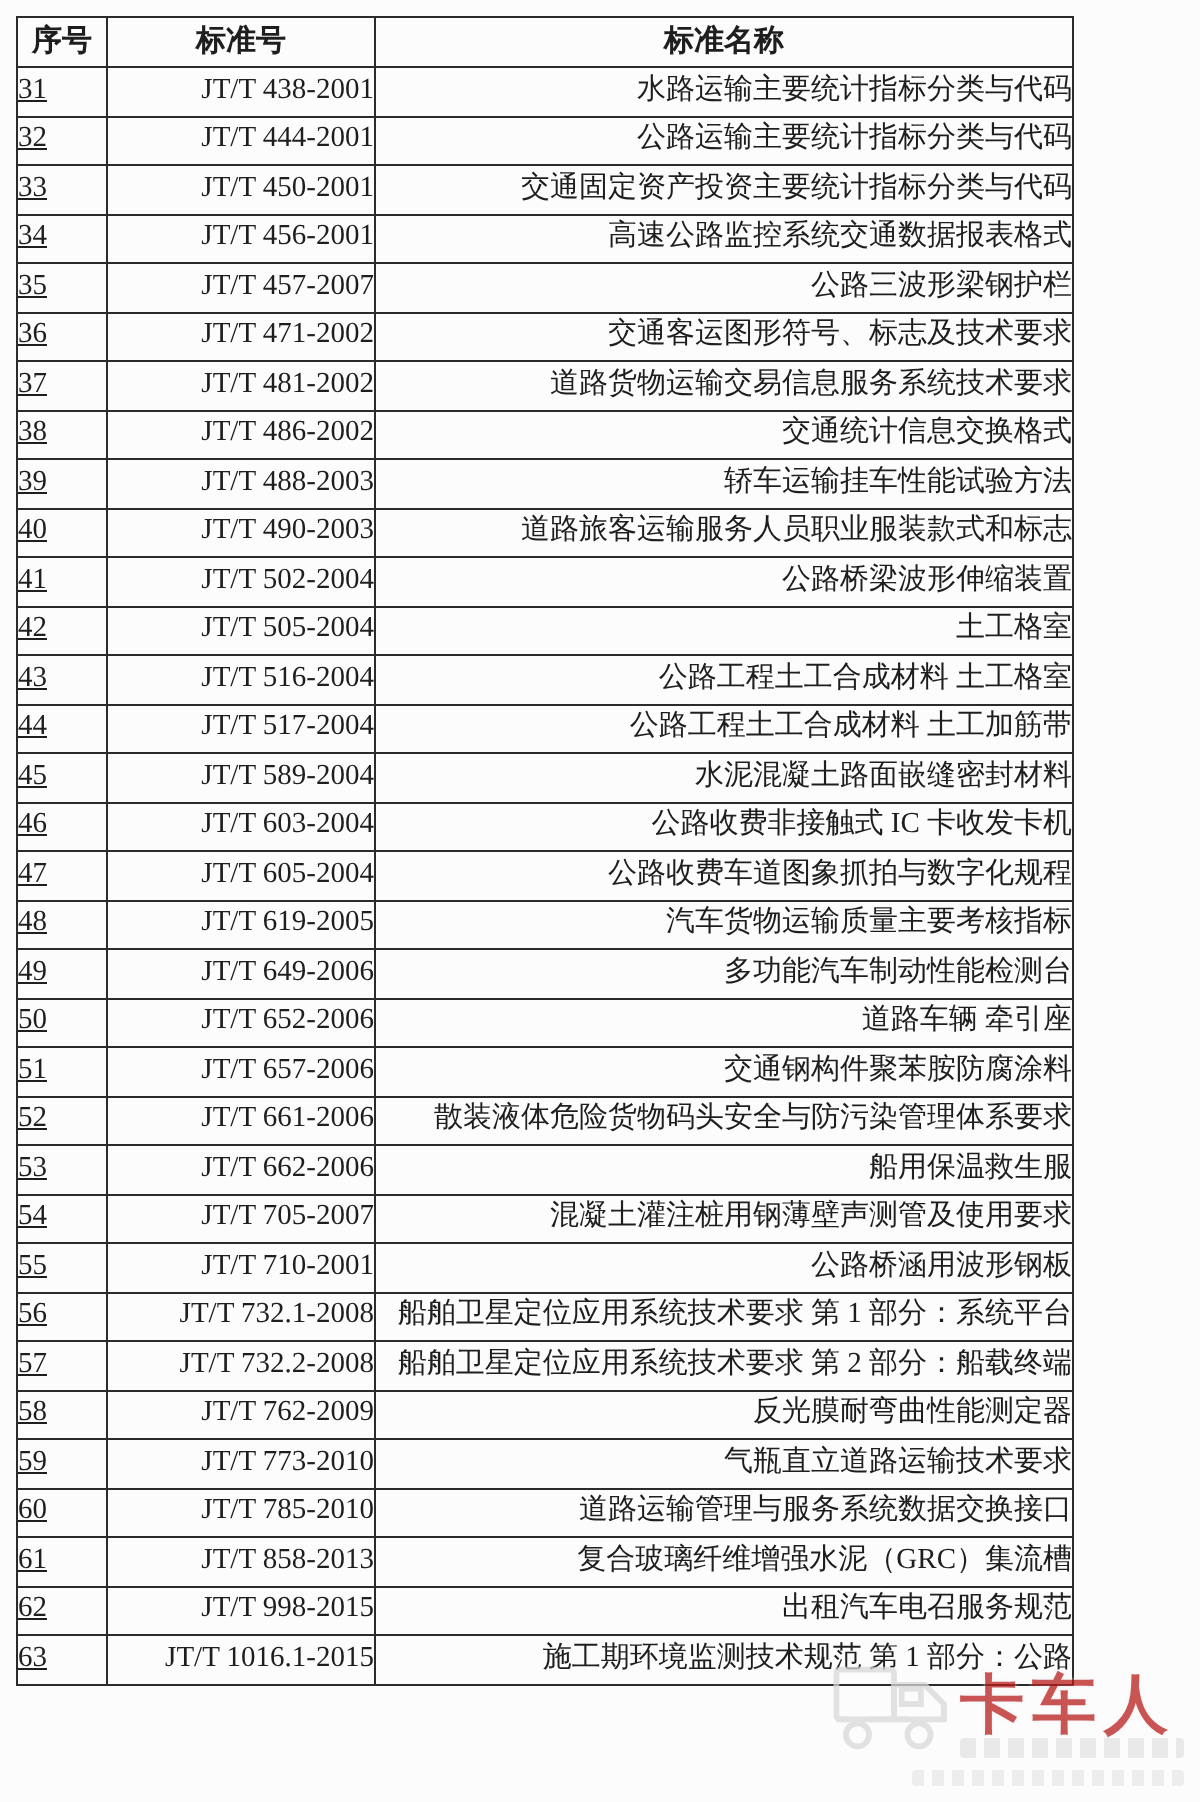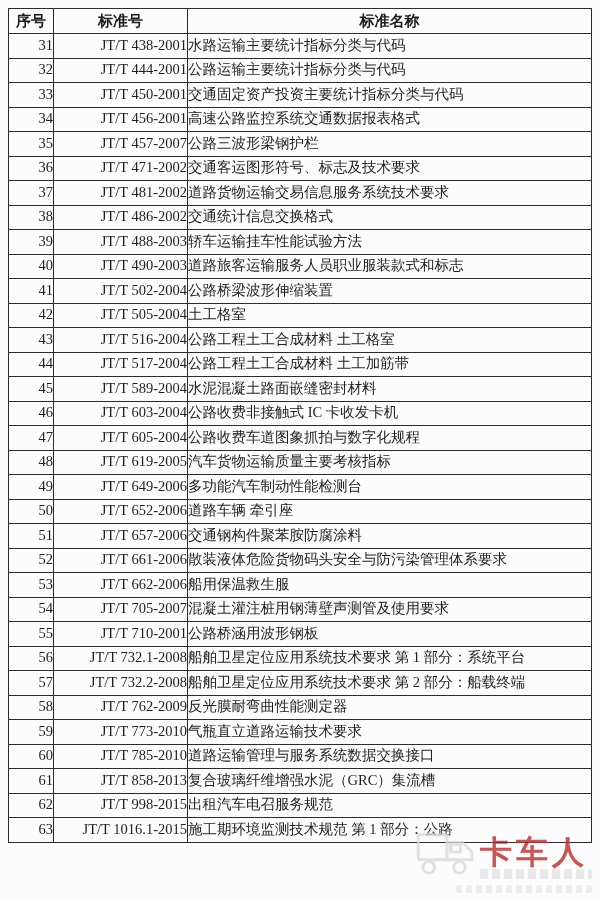--- a/index.html
+++ b/index.html
@@ -16,21 +16,21 @@
     color: #1e1e1e;
   }
   .page {
     position: absolute;
     inset: 0;
   }
   table.standards {
     position: absolute;
     left: 8px;
     top: 8px;
-    width: 584px;
+    width: 529px;
     border-collapse: collapse;
     table-layout: fixed;
   }
   table.standards th,
   table.standards td {
     border: 1.6px solid #2b2b2b;
     font-size: 14.5px;
     line-height: 1.1;
     padding: 0;
     overflow: hidden;
@@ -42,28 +42,29 @@
     text-align: center;
     font-size: 15px;
   }
   table.standards td {
     height: 23.5px;
     font-weight: normal;
   }
   col.c-no  { width: 45px; }
   col.c-code{ width: 134px; }
   td.cell-no {
-    text-align: right;
+    text-align: left;
+    text-decoration: underline;
   }
   td.cell-code {
     text-align: right;
     padding-left: 11px;
   }
   td.cell-name {
-    text-align: left;
+    text-align: right;
     padding-left: 11px;
   }
   
   .watermark {
     position: absolute;
     right: 2px;
     bottom: 2px;
     width: 182px;
     height: 72px;
     pointer-events: none;

